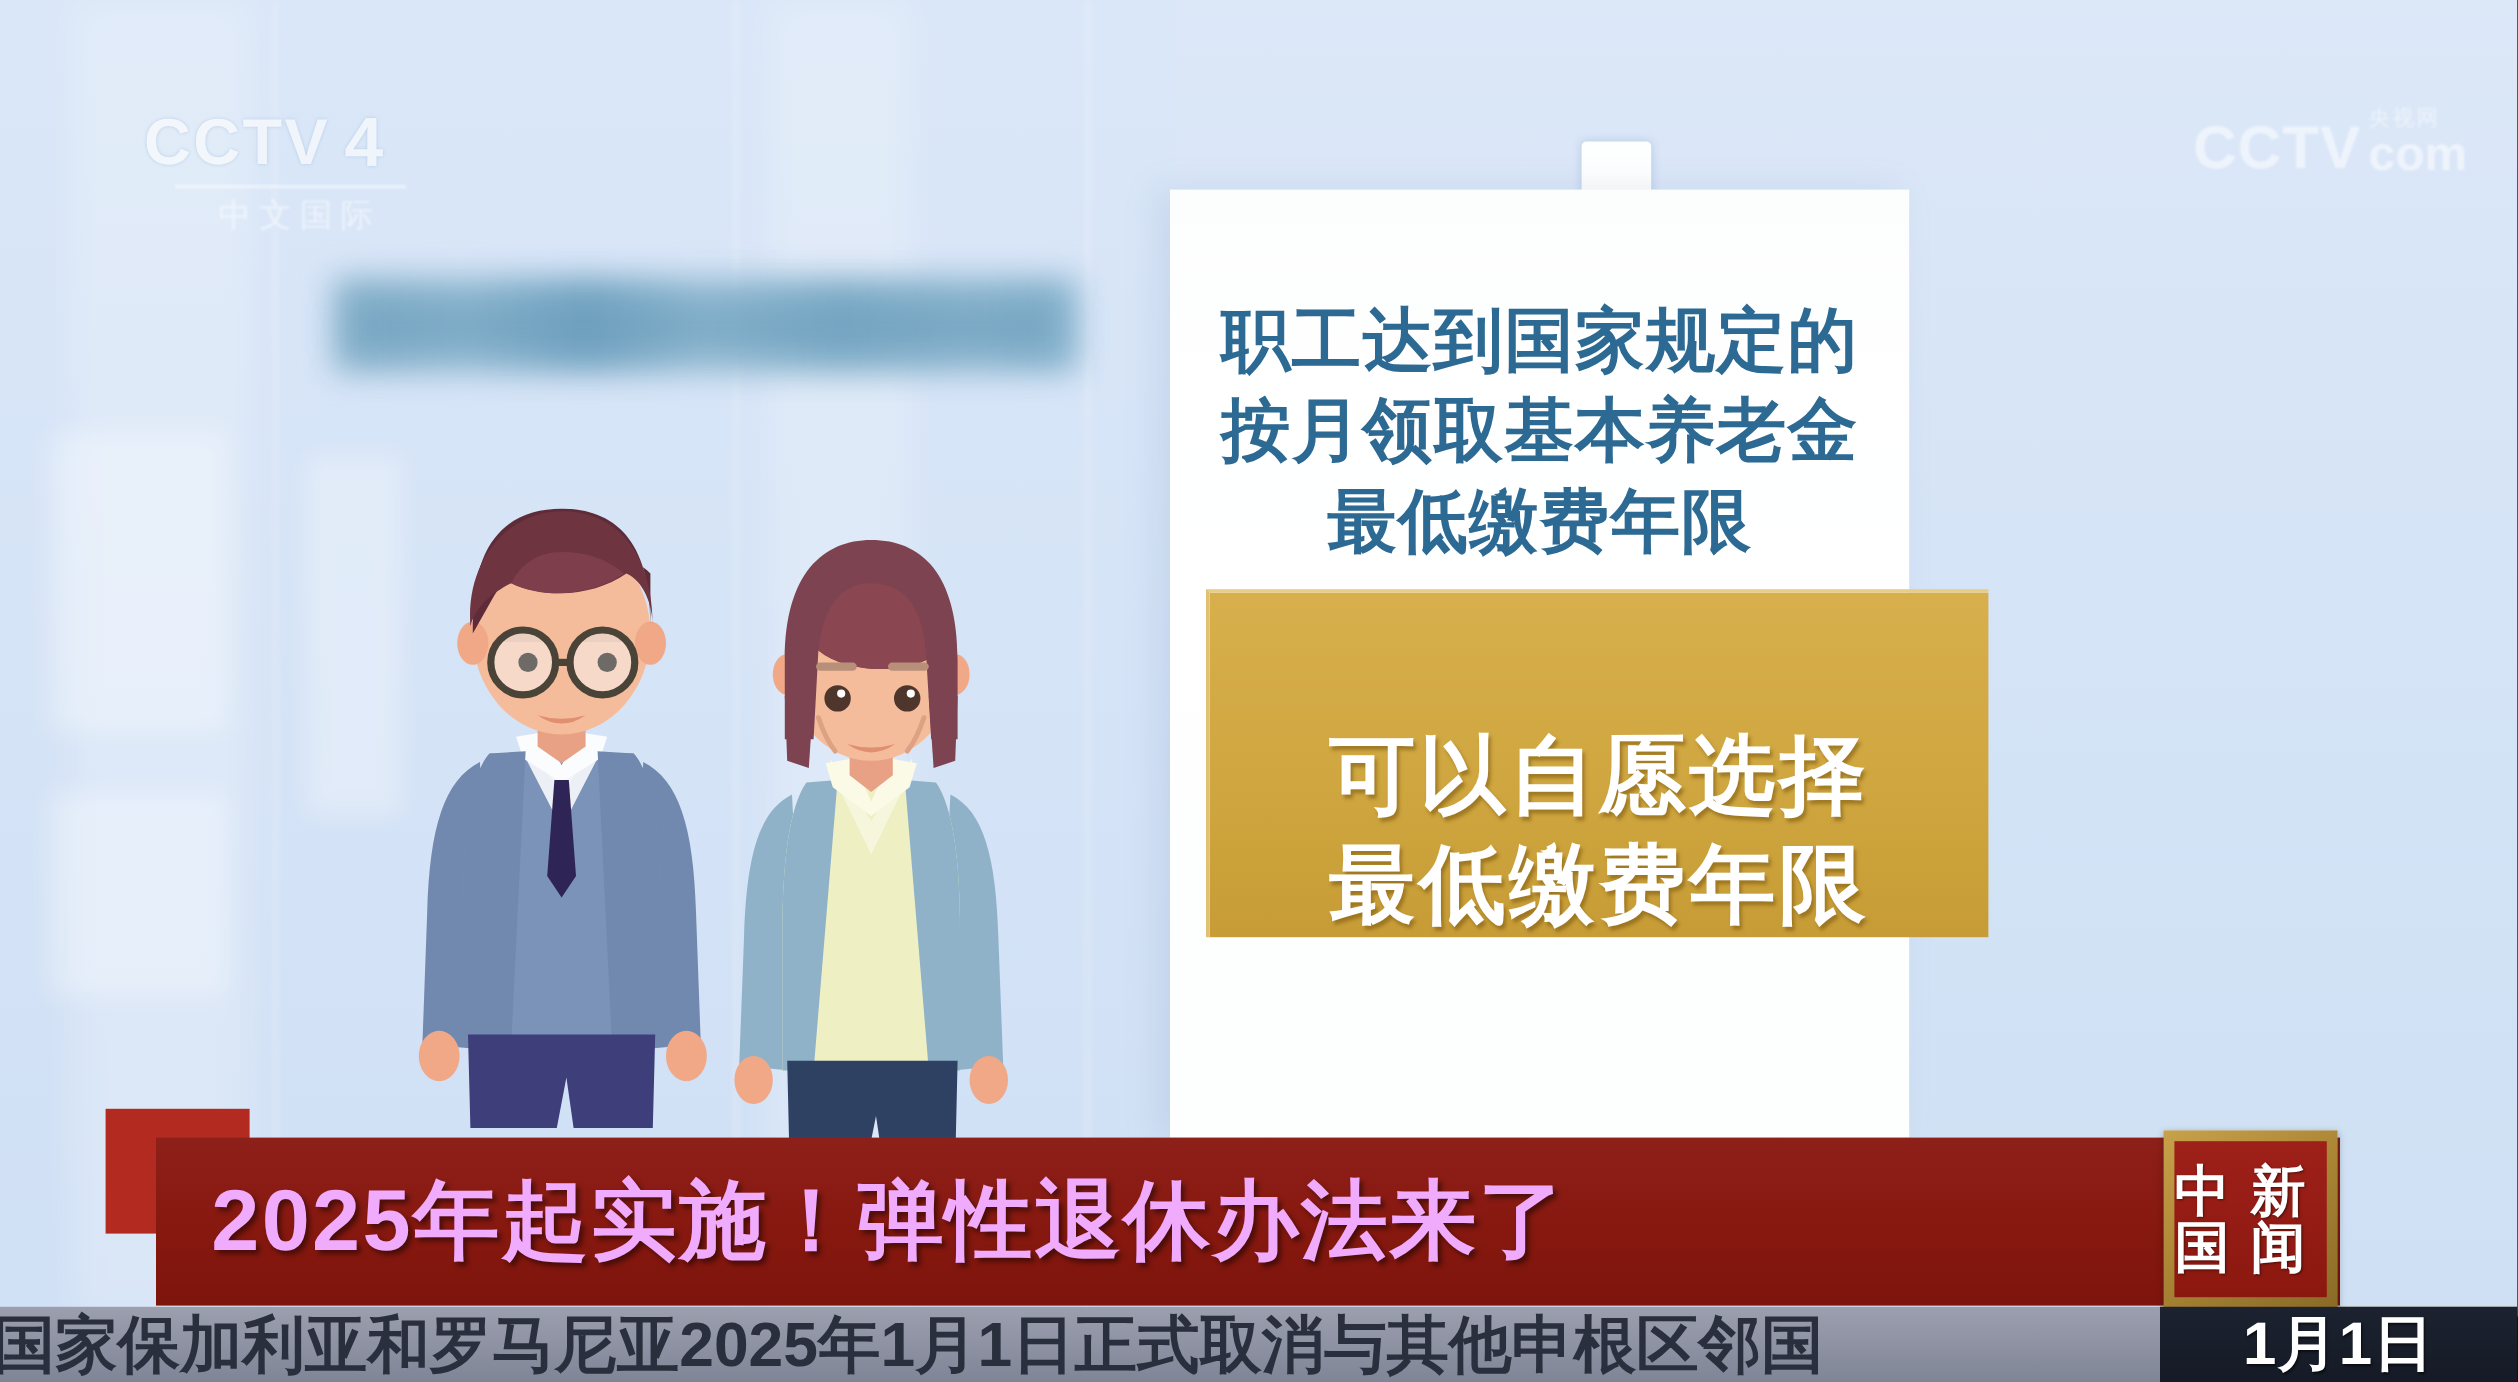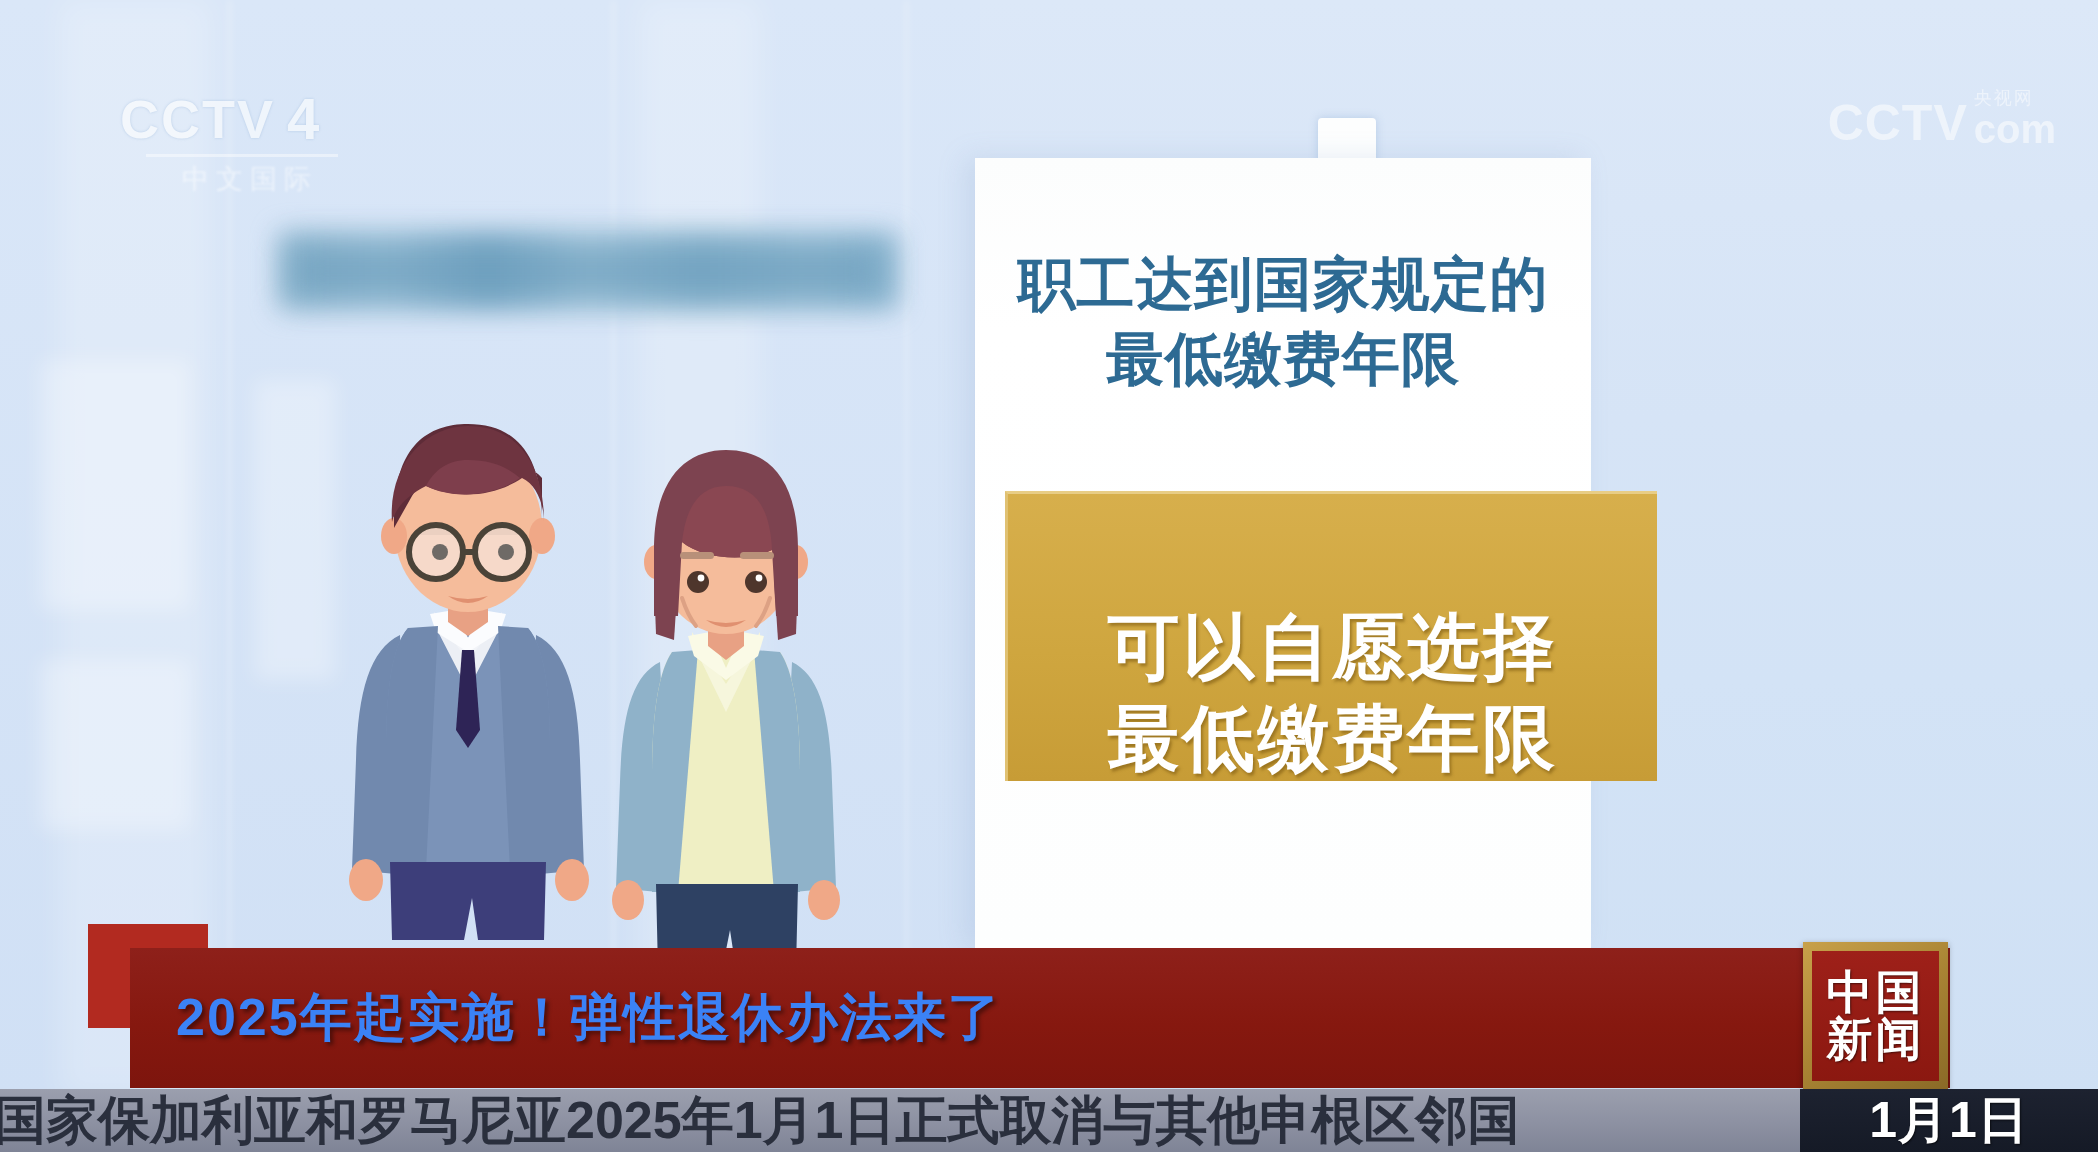--- a/index.html
+++ b/index.html
@@ -124,33 +124,33 @@
     position:absolute; left:88px; top:0px; width:120px; height:104px;
     background:#b22a20;
   }
   .lt-bar {
     position:absolute; left:130px; top:24px; width:1820px; height:140px;
     background:linear-gradient(180deg,#8e201a 0%,#86180f 55%,#7d150d 100%);
   }
   .lt-text {
     position:absolute; left:176px; top:48px; height:92px;
     display:flex; align-items:center;
-    color:#3b82f6; font-weight:700; font-size:52px; letter-spacing:2px;
+    color:#f0abfc; font-weight:700; font-size:72px; letter-spacing:2px;
     white-space:nowrap;
     text-shadow:3px 3px 4px rgba(0,0,0,.45);
   }
   .lt-logo {
     position:absolute; left:1803px; top:18px; width:145px; height:148px;
     background:linear-gradient(145deg,#c8a14a 0%,#a98434 50%,#8a6a27 100%);
     padding:9px; box-shadow:0 2px 6px rgba(0,0,0,.35);
   }
   .lt-logo-inner {
     width:100%; height:100%;
     background:linear-gradient(180deg,#9e2019 0%,#8b1810 100%);
-    display:flex; flex-direction:column; align-items:center; justify-content:center;
+    display:flex; flex-direction:row; align-items:center; justify-content:center;
     line-height:1.02;
   }
   .lt-logo-inner span {
     color:#fff; font-weight:700; font-size:46px; letter-spacing:3px;
     text-shadow:1px 1px 2px rgba(0,0,0,.5);
   }
 
   
   .ticker { position:absolute; left:0; top:1089px; width:2098px; height:63px; }
   .ticker-bg {
@@ -303,20 +303,21 @@
       <path d="M172 168 Q166 186 158 196" stroke="#DDA184" stroke-width="4" fill="none" stroke-linecap="round"></path>
 
       <path d="M108 190 Q128 204 148 190 Q128 196 108 190 Z" fill="#E09070"></path>
     </g>
   </svg>
 
   <div class="card-tab"></div>
   <div class="card">
     <div class="card-head">
       <div class="line">职工达到国家规定的</div>
+      <div class="line">按月领取基本养老金</div>
       <div class="line">最低缴费年限</div>
     </div>
     <div class="gold-banner">
       <div class="gline">可以自愿选择</div>
       <div class="gline">最低缴费年限</div>
     </div>
   </div>
 
   <div class="lower-third">
     <div class="lt-accent"></div>

